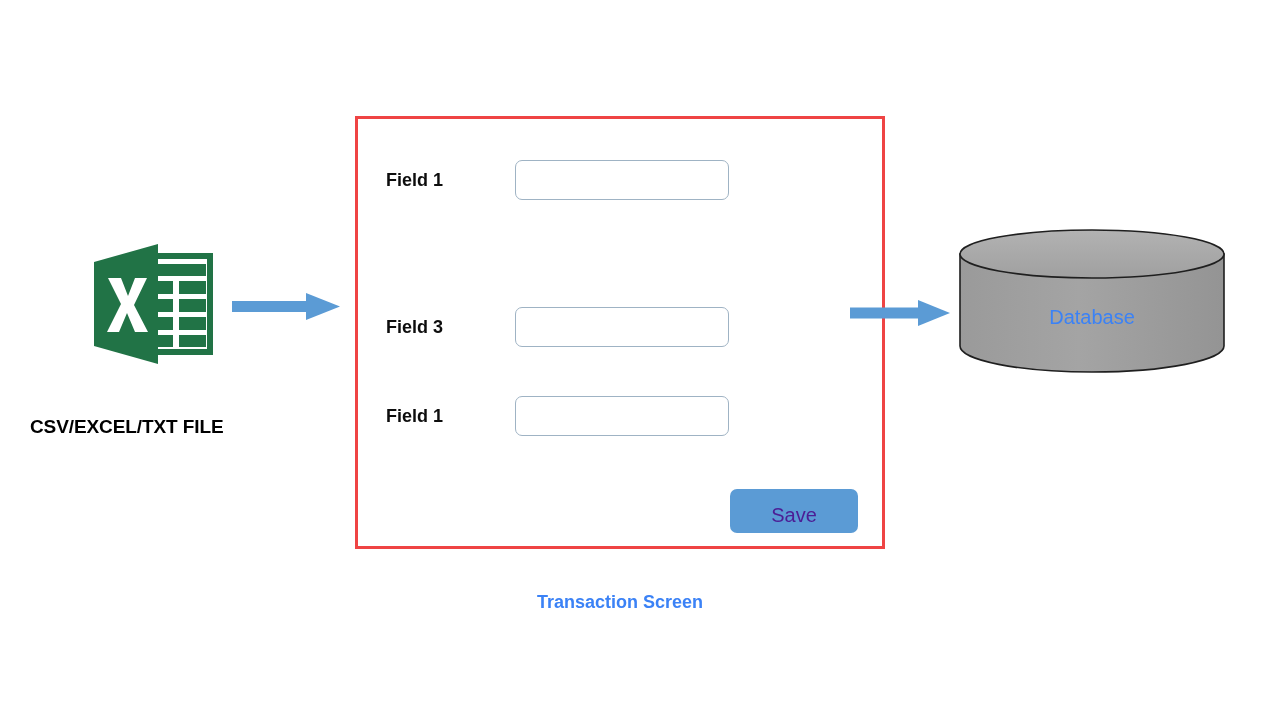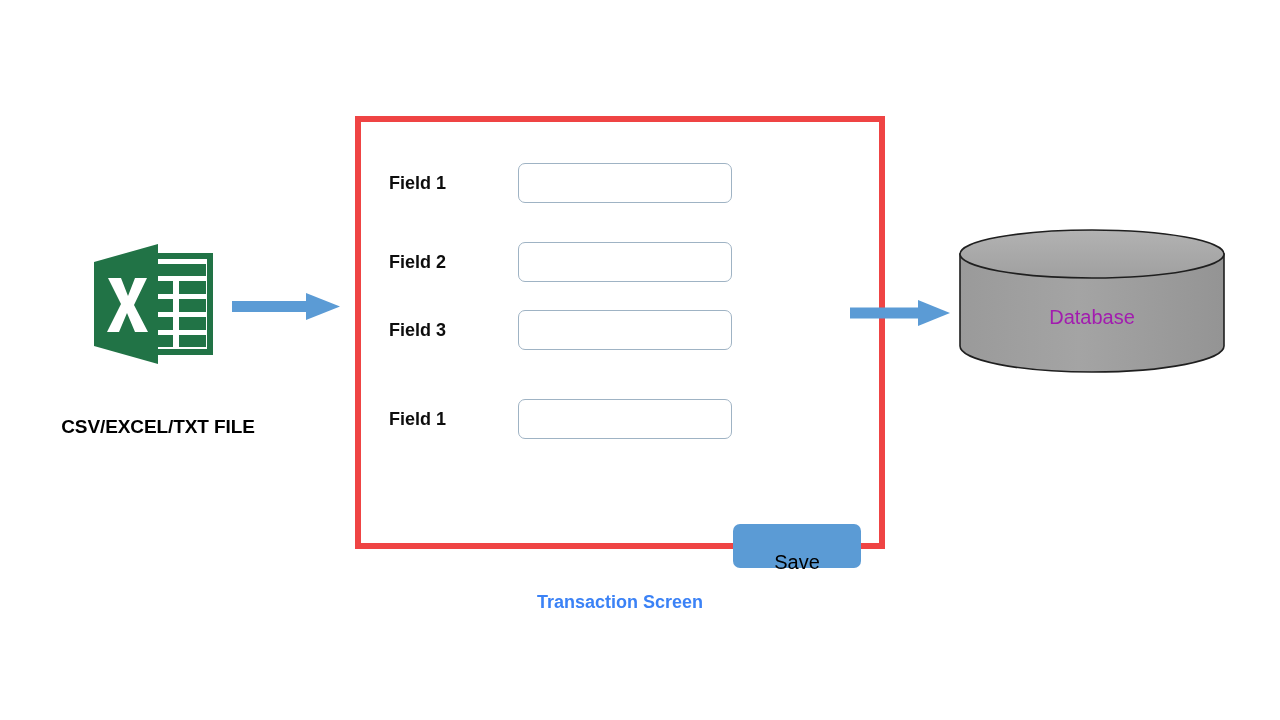--- a/index.html
+++ b/index.html
@@ -24,40 +24,40 @@
     left: 88px;
     top: 240px;
     width: 128px;
     height: 128px;
   }
   .excel-caption {
     position: absolute;
     left: 30px;
     top: 416px;
     width: 256px;
-    text-align: center;
+    text-align: left;
     font-size: 19px;
     font-weight: bold;
     color: #000000;
     letter-spacing: -0.1px;
   }
 
   
   .arrow {
     position: absolute;
   }
 
   
   .screen-panel {
     position: absolute;
     left: 355px;
     top: 116px;
     width: 530px;
     height: 433px;
-    border: 6px solid #ef4444;
+    border: 3px solid #ef4444;
     background: #ffffff;
     box-sizing: border-box;
   }
   .field-row {
     position: absolute;
     left: 0;
     width: 100%;
     height: 40px;
   }
   .field-label {
@@ -89,28 +89,27 @@
   }
   .save-button {
     position: absolute;
     left: 372px;
     top: 370px;
     width: 128px;
     height: 44px;
     background: #5b9bd5;
     border: none;
     border-radius: 7px;
-    color: #000000;
+    color: #4c1d95;
     font-family: "Liberation Sans", sans-serif;
     font-size: 20px;
     cursor: pointer;
     line-height: 44px;
-    padding: 16px;
+    padding: 4px;
     text-align: center;
-    margin-top: 32px;
   }
   .screen-caption {
     position: absolute;
     left: 355px;
     top: 592px;
     width: 530px;
     text-align: center;
     font-size: 18px;
     font-weight: bold;
     color: #3b82f6;
@@ -124,21 +123,21 @@
     width: 268px;
     height: 150px;
   }
   .database-label {
     position: absolute;
     left: 958px;
     top: 306px;
     width: 268px;
     text-align: center;
     font-size: 20px;
-    color: #a21caf;
+    color: #3b82f6;
     pointer-events: none;
   }
 </style>
 </head>
 <body>
 
 <div id="canvas">
 
   <div class="excel-icon">
     <svg width="128" height="128" viewBox="0 0 128 128" xmlns="http://www.w3.org/2000/svg">
@@ -170,24 +169,20 @@
     </svg>
   </div>
 
   <div class="screen-panel">
 
     <div class="field-row" style="top:41px;">
       <span class="field-label">Field 1</span>
       <input class="field-input" type="text" value="" placeholder="" style="">
     </div>
 
-    <div class="field-row" style="top:120px;">
-      <span class="field-label">Field 2</span>
-      <input class="field-input" type="text" value="" placeholder="" style="">
-    </div>
 
     <div class="field-row" style="top:188px;text-decoration:underline;">
       <span class="field-label">Field 3</span>
       <input class="field-input" type="text" value="" placeholder="" style="">
     </div>
 
     <div class="field-row" style="top:277px;">
       <span class="field-label">Field 1</span>
       <input class="field-input" type="text" value="" placeholder="" style="">
     </div>

